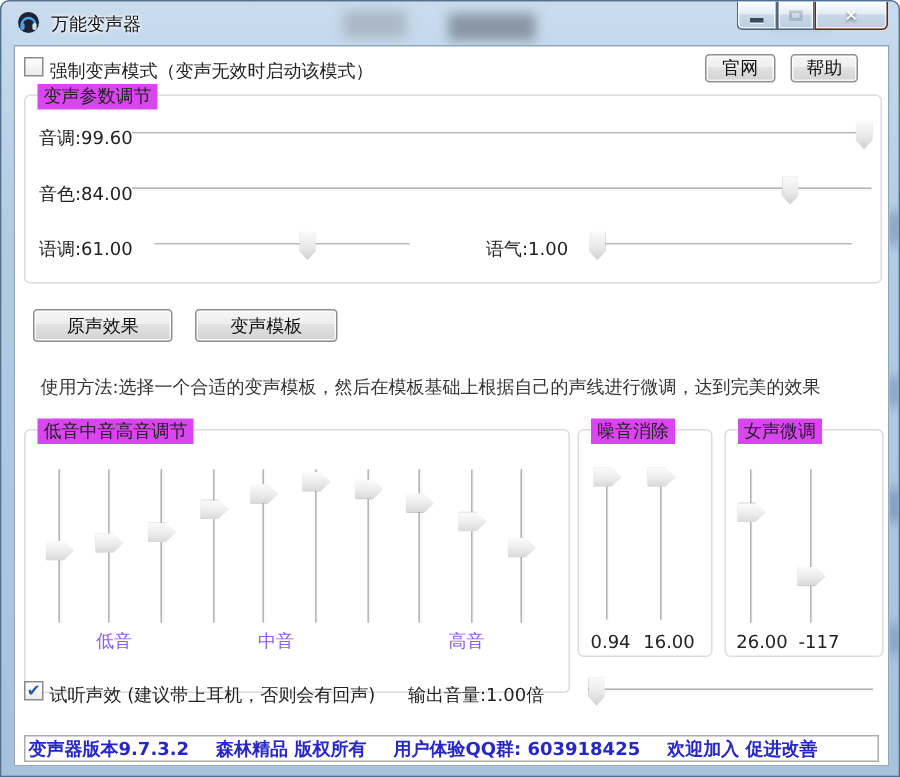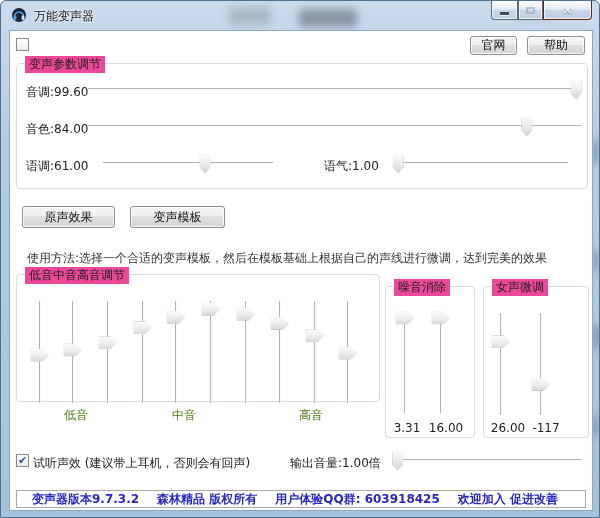--- a/index.html
+++ b/index.html
@@ -38,21 +38,21 @@
   .checkbox { position:absolute; width:13px; height:13px; border:1px solid #8b8b8b;
     background:linear-gradient(180deg,#fff 0%,#ececec 100%); font-size:11px; line-height:11px;
     text-align:center; color:#2457a8; font-weight:bold; }
 
   .btn { position:absolute; border:1px solid #8e8f8f; border-radius:3px;
     background:linear-gradient(180deg,#f5f5f5 0%,#efefef 45%,#e2e2e2 46%,#d3d3d3 100%);
     box-shadow:inset 0 0 0 1px rgba(255,255,255,.8);
     display:flex; align-items:center; justify-content:center; font-size:12px; color:#111; }
 
   .groupbox { position:absolute; border:1px solid #d7dde3; border-radius:4px; }
-  .legend { position:absolute; top:-8px; left:8px; background:#ec4899; padding:0 4px;
+  .legend { position:absolute; top:-8px; left:8px; background:#d946ef; padding:0 4px;
     font-size:12px; color:#222; white-space:nowrap; }
 
   
   .hslider { position:absolute; height:20px; }
   .htrack { position:absolute; left:0; right:0; top:8px; height:2px; background:#e2e2e2;
     border-top:1px solid #b4b4b4; border-bottom:1px solid #fafafa; }
   .hthumb { position:absolute; top:10px; width:11px; height:19px; transform:translate(-50%,-50%);
     clip-path:polygon(0 0,100% 0,100% 13px,50% 100%,0 13px);
     background:linear-gradient(180deg,#fafafa 0%,#e9e9e9 55%,#d0d0d0 100%);
     filter:drop-shadow(0 0 1px #7a7a7a); }
@@ -60,25 +60,25 @@
   
   .vslider { position:absolute; width:20px; }
   .vtrack { position:absolute; left:50%; transform:translateX(-50%); top:0; bottom:0; width:2px;
     background:#e2e2e2; border-left:1px solid #b4b4b4; border-right:1px solid #fafafa; }
   .vthumb { position:absolute; left:50%; width:19px; height:13px; transform:translate(-50%,-50%);
     clip-path:polygon(0 0,12px 0,100% 50%,12px 100%,0 100%);
     background:linear-gradient(180deg,#fbfbfb 0%,#ececec 55%,#d8d8d8 100%);
     filter:drop-shadow(0 0 1px #7a7a7a); }
 
   .val { position:absolute; font-size:12px; color:#222; transform:translateX(-50%); white-space:nowrap; }
-  .band { position:absolute; font-size:12px; color:#4d7c0f; transform:translateX(-50%); white-space:nowrap; }
+  .band { position:absolute; font-size:12px; color:#8b5cf6; transform:translateX(-50%); white-space:nowrap; }
 
   .statusbar { position:absolute; left:6px; top:459px; width:570px; height:18px;
     border:1px solid #ababab; background:#fff; display:flex; align-items:center;
-    padding:0 15px; gap:18px; overflow:hidden; }
+    padding:0 2px; gap:18px; overflow:hidden; }
   .statusbar span { font-size:12px; font-weight:bold; color:#2626c9; white-space:nowrap; }
 </style>
 </head>
 <body>
 
 <div class="window">
 
   <div class="artifact" style="left:228px;top:6px;width:42px;height:18px;background:#8a9097;opacity:.45;"></div>
   <div class="artifact" style="left:298px;top:8px;width:58px;height:18px;background:#4d545e;opacity:.5;"></div>
   <div class="artifact" style="left:514px;top:2px;width:36px;height:16px;background:#98a2ab;opacity:.4;"></div>
@@ -102,22 +102,23 @@
       <div class="glyph-max"></div>
     </div>
     <div class="win-btn close">
       <span class="glyph-close">✕</span>
     </div>
   </div>
 
   <div class="client">
 
     <div class="checkbox" style="left:6px;top:7px;"></div>
+    <div class="label" style="left:23px;top:8px;">强制变声模式（变声无效时启动该模式）</div>
     <div class="btn" style="left:460px;top:5px;width:47px;height:19px;">官网</div>
-    <div class="btn" style="left:517px;top:5px;width:58px;height:19px;">帮助</div>
+    <div class="btn" style="left:517px;top:5px;width:45px;height:19px;">帮助</div>
 
     <div class="groupbox" style="left:6px;top:32px;width:572px;height:126px;">
       <div class="legend">变声参数调节</div>
 
       <div class="label" style="left:9px;top:20px;">音调:99.60</div>
       <div class="hslider" style="left:71px;top:16px;width:493px;">
         <div class="htrack"></div>
         <div class="hthumb" style="left: 99%;"></div>
       </div>
 
@@ -138,21 +139,21 @@
         <div class="htrack"></div>
         <div class="hthumb" style="left: 3%;"></div>
       </div>
     </div>
 
     <div class="btn" style="left:12px;top:175px;width:93px;height:22px;">原声效果</div>
     <div class="btn" style="left:120px;top:175px;width:95px;height:22px;">变声模板</div>
 
     <div class="label" style="left:17px;top:219px;color:#333;">使用方法:选择一个合适的变声模板，然后在模板基础上根据自己的声线进行微调，达到完美的效果</div>
 
-    <div class="groupbox" style="left:6px;top:243px;width:364px;height:128px;">
+    <div class="groupbox" style="left:6px;top:255px;width:364px;height:176px;">
       <div class="legend">低音中音高音调节</div>
 
       <div class="vslider" style="left:13px;top:26px;height:102px;">
         <div class="vtrack"></div>
         <div class="vthumb" style="top: 53%;"></div>
       </div>
       <div class="vslider" style="left:46px;top:26px;height:102px;">
         <div class="vtrack"></div>
         <div class="vthumb" style="top: 48%;"></div>
       </div>
@@ -197,41 +198,41 @@
     <div class="groupbox" style="left:375px;top:255px;width:90px;height:152px;">
       <div class="legend">噪音消除</div>
       <div class="vslider" style="left:9px;top:26px;height:100px;">
         <div class="vtrack"></div>
         <div class="vthumb" style="top: 5%;"></div>
       </div>
       <div class="vslider" style="left:45px;top:26px;height:100px;">
         <div class="vtrack"></div>
         <div class="vthumb" style="top: 5%;"></div>
       </div>
-      <div class="val" style="left:21px;top:134px;">3.31</div>
+      <div class="val" style="left:21px;top:134px;">0.94</div>
       <div class="val" style="left:60px;top:134px;">16.00</div>
     </div>
 
     <div class="groupbox" style="left:473px;top:255px;width:106px;height:152px;">
       <div class="legend">女声微调</div>
       <div class="vslider" style="left:7px;top:26px;height:102px;">
         <div class="vtrack"></div>
         <div class="vthumb" style="top: 28%;"></div>
       </div>
       <div class="vslider" style="left:47px;top:26px;height:102px;">
         <div class="vtrack"></div>
         <div class="vthumb" style="top: 70%;"></div>
       </div>
       <div class="val" style="left:24px;top:134px;">26.00</div>
       <div class="val" style="left:62px;top:134px;text-align:right;">-117</div>
     </div>
 
     <div class="checkbox" style="left:6px;top:423px;">✔</div>
     <div class="label" style="left:23px;top:424px;">试听声效 (建议带上耳机，否则会有回声)</div>
-    <div class="label" style="left:280px;top:424px;">输出音量:1.00倍</div>
+    <div class="label" style="left:262px;top:424px;">输出音量:1.00倍</div>
     <div class="hslider" style="left:382px;top:420px;width:190px;">
       <div class="htrack"></div>
       <div class="hthumb" style="left: 3%;"></div>
     </div>
 
     <div class="statusbar">
       <span>变声器版本9.7.3.2</span>
       <span>森林精品 版权所有</span>
       <span>用户体验QQ群: 603918425</span>
       <span>欢迎加入 促进改善</span>

